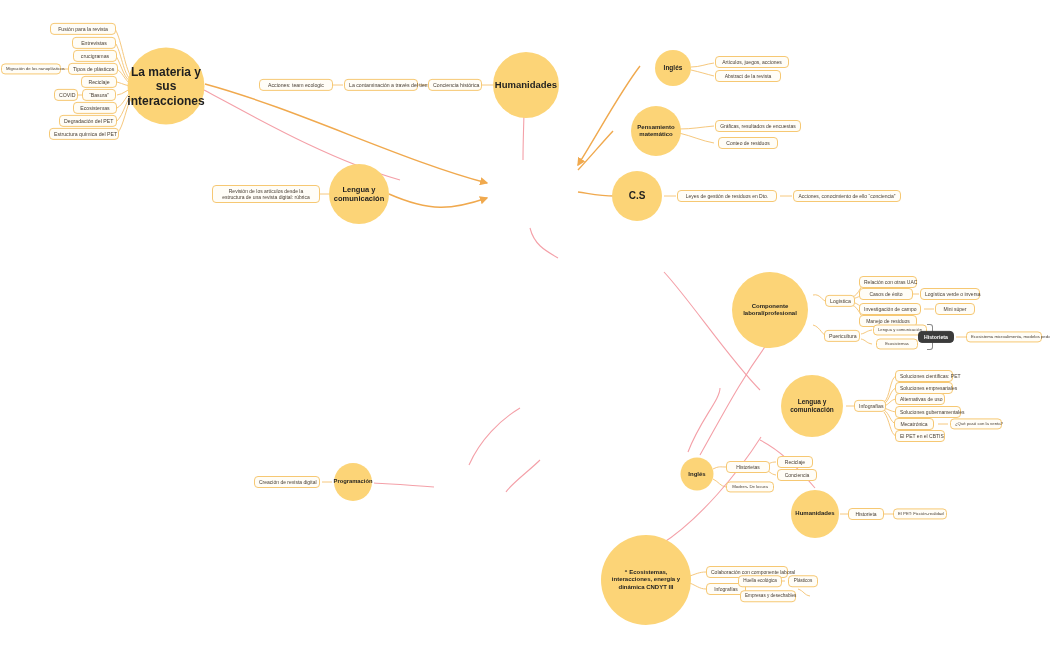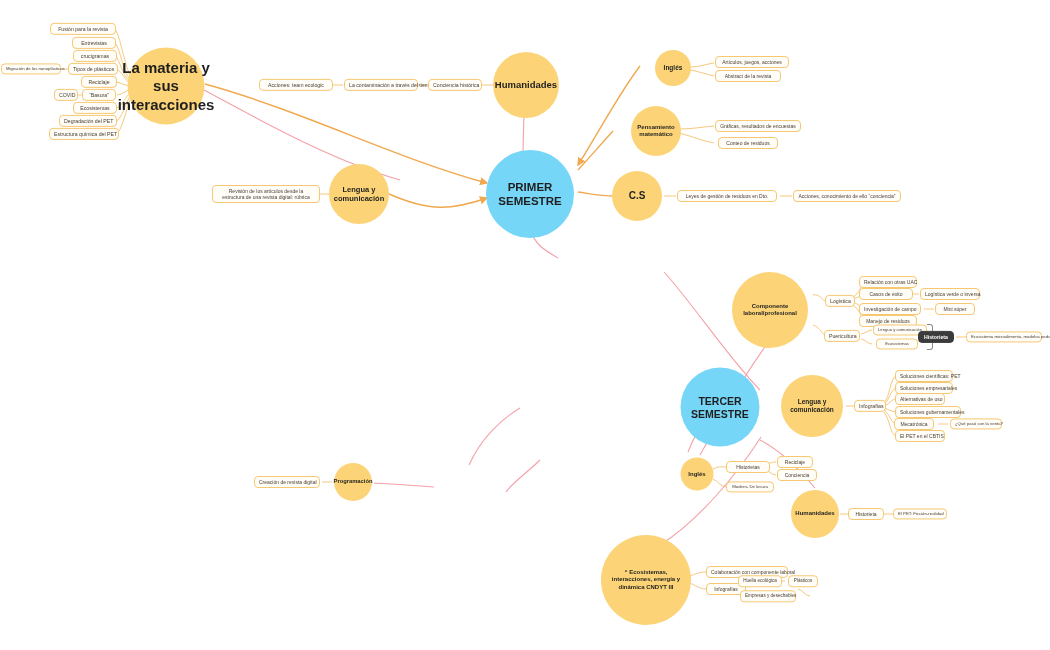--- a/index.html
+++ b/index.html
@@ -127,26 +127,24 @@
       <marker id="ar2" markerWidth="6" markerHeight="6" refX="5" refY="3" orient="auto">
         <path d="M0,0 L6,3 L0,6 z" fill="#F0A94E"></path>
       </marker>
       <marker id="ar3" markerWidth="6" markerHeight="6" refX="5" refY="3" orient="auto">
         <path d="M0,0 L6,3 L0,6 z" fill="#F0A94E"></path>
       </marker>
     </defs>
   </svg>
 
 
-  <div class="node blue" style="left:530px;top:194px;width:88px;height:88px;font-size:11.5px;">PRIMER SEMESTRE</div>
-
-  <div class="node blue" style="left:720px;top:407px;width:79px;height:79px;font-size:10.5px;">TERCER SEMESTRE</div>
-
-
-  <div class="node orange" style="left:166px;top:86px;width:77px;height:77px;font-size:15px;padding:0 8px;">La materia y sus interacciones</div>
+
+
+
+  <div class="node orange" style="left:166px;top:86px;width:77px;height:77px;font-size:12px;padding:0 8px;">La materia y sus interacciones</div>
 
   <div class="chip" style="left:83px;top:29px;width:66px;font-size:5.2px;">Fusión para la revista</div>
   <div class="chip" style="left:94px;top:43px;width:44px;font-size:5.2px;">Entrevistas</div>
   <div class="chip" style="left:95px;top:56px;width:44px;font-size:5.2px;">crucigramas</div>
   <div class="chip" style="left:93px;top:69px;width:50px;font-size:5.2px;">Tipos de plásticos</div>
   <div class="chip" style="left:99px;top:82px;width:36px;font-size:5.2px;">Reciclaje</div>
   <div class="chip" style="left:99px;top:95px;width:34px;font-size:5.2px;">“Basura”</div>
   <div class="chip" style="left:95px;top:108px;width:44px;font-size:5.2px;">Ecosistemas</div>
   <div class="chip" style="left:88px;top:121px;width:58px;font-size:5.2px;">Degradación del PET</div>
   <div class="chip" style="left:84px;top:134px;width:70px;font-size:5.2px;">Estructura química del PET</div>

